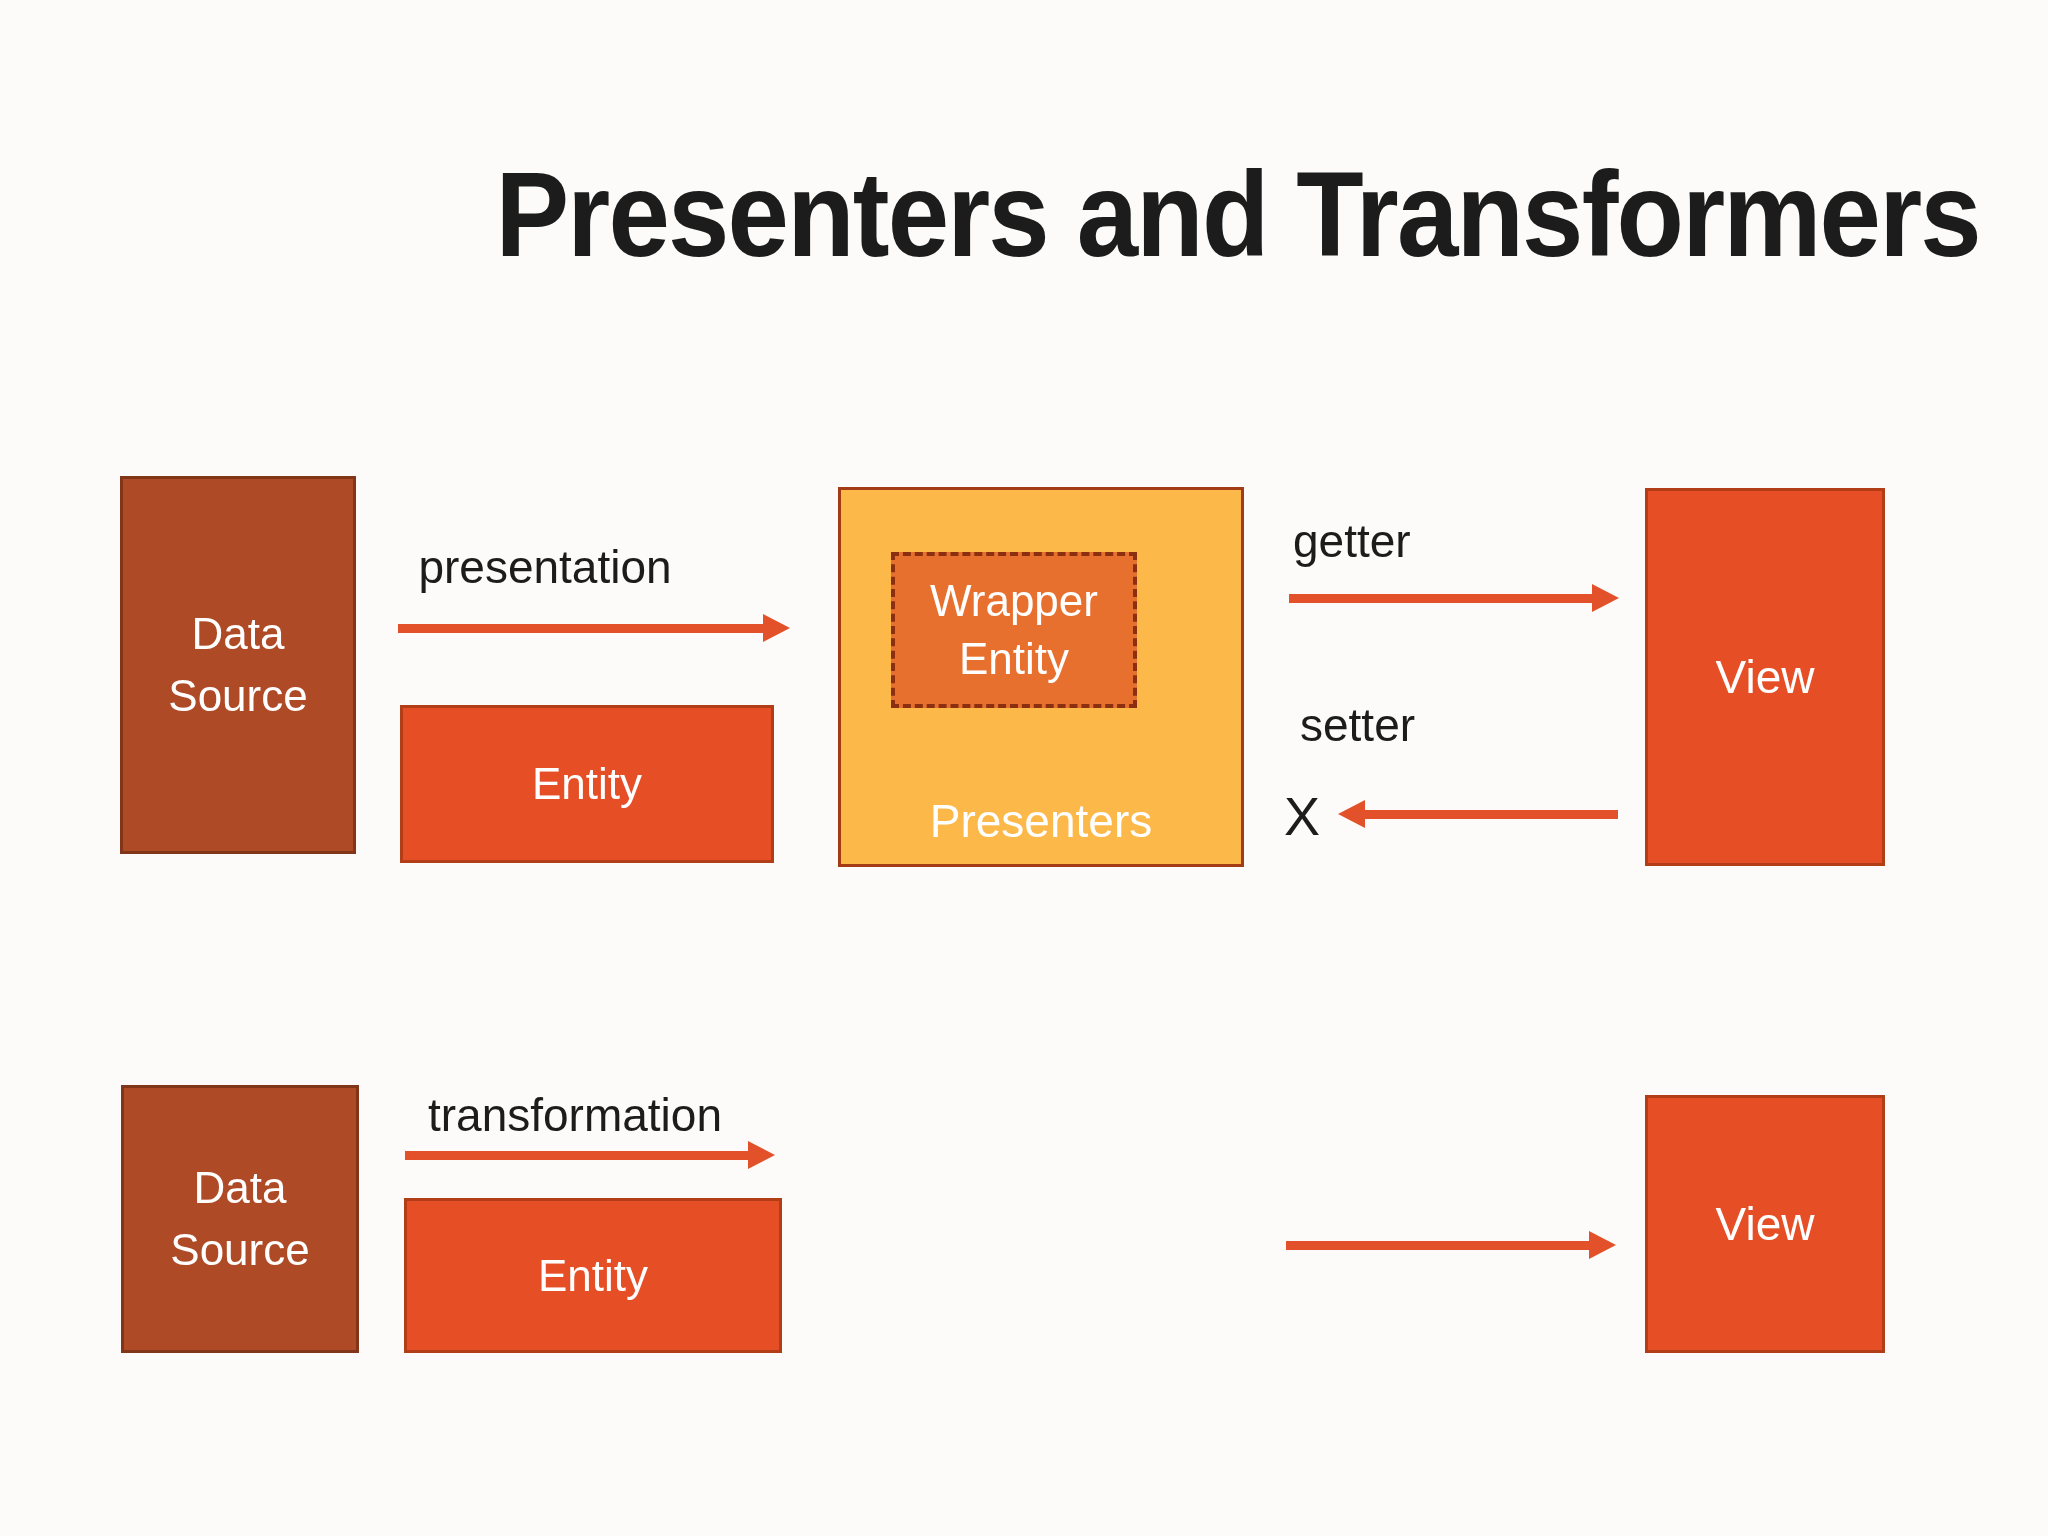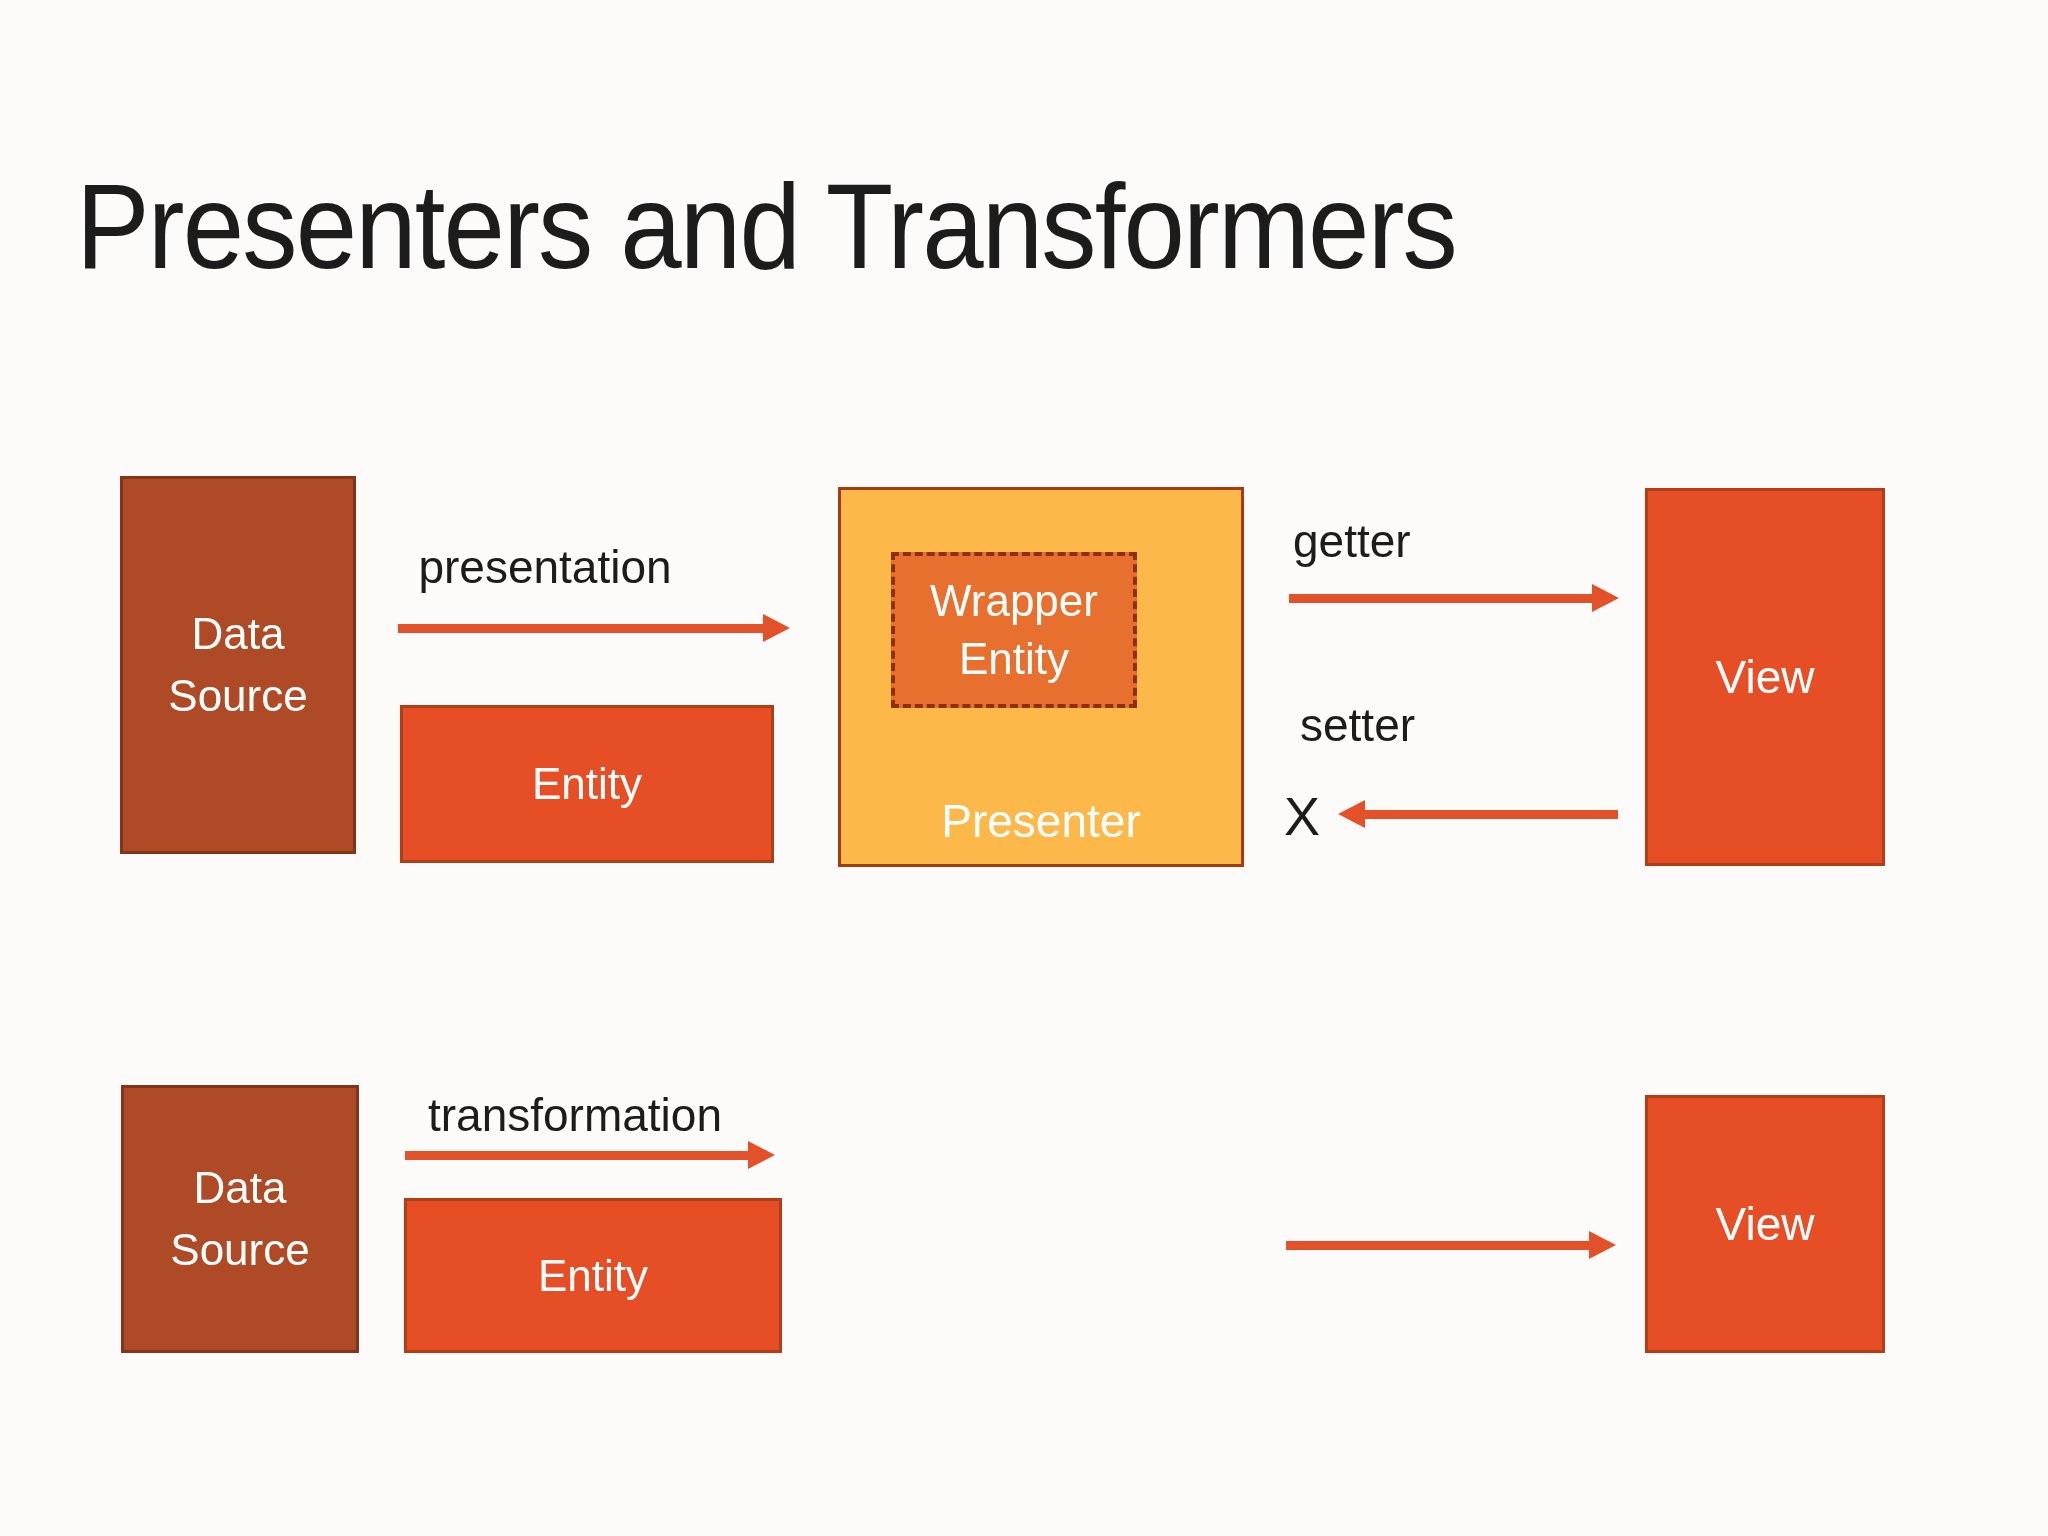--- a/index.html
+++ b/index.html
@@ -5,22 +5,22 @@
   html,body{margin:0;padding:0;}
   body{font-family:"Liberation Sans","DejaVu Sans",sans-serif;}
   .slide{
     position:relative;
     width:2048px;height:1536px;
     background:var(--background,#FCFBF9);
     overflow:hidden;
   }
   .title{
     position:absolute;left:0;right:0;top:150px;
-    margin:16px;text-align:left;
-    font-size:120px;font-weight:400;letter-spacing:-2px;
+    margin:4px;text-align:right;
+    font-size:120px;font-weight:700;letter-spacing:-2px;
     color:var(--text-dark,#1C1C1C);line-height:1.0;
   }
   .title-inner{display:inline-block;transform:scaleX(0.92);transform-origin:center;}
 
   .box{
     position:absolute;display:flex;flex-direction:column;
     align-items:center;justify-content:center;
     color:var(--text-light,#FFFFFF);text-align:center;box-sizing:border-box;
   }
   .ds{
@@ -92,21 +92,21 @@
 
   <div class="box red" style="left:400px;top:705px;width:374px;height:158px;">
     <span>Entity</span>
   </div>
 
   <div class="box amber" style="left:838px;top:487px;width:406px;height:380px;">
     <div class="wrapper-entity">
       <span>Wrapper</span>
       <span>Entity</span>
     </div>
-    <div class="presenter-label">Presenter</div>
+    <div class="presenter-label">Presenters</div>
   </div>
 
   <div class="lbl" style="left:1293px;top:514px;width:220px;text-align:left;">getter</div>
 
   <div class="arrow" style="left:1289px;top:583px;width:330px;">
     <div class="shaft"></div>
     <div class="head-right"></div>
   </div>
 
   <div class="lbl" style="left:1300px;top:698px;width:220px;text-align:left;">setter</div>

